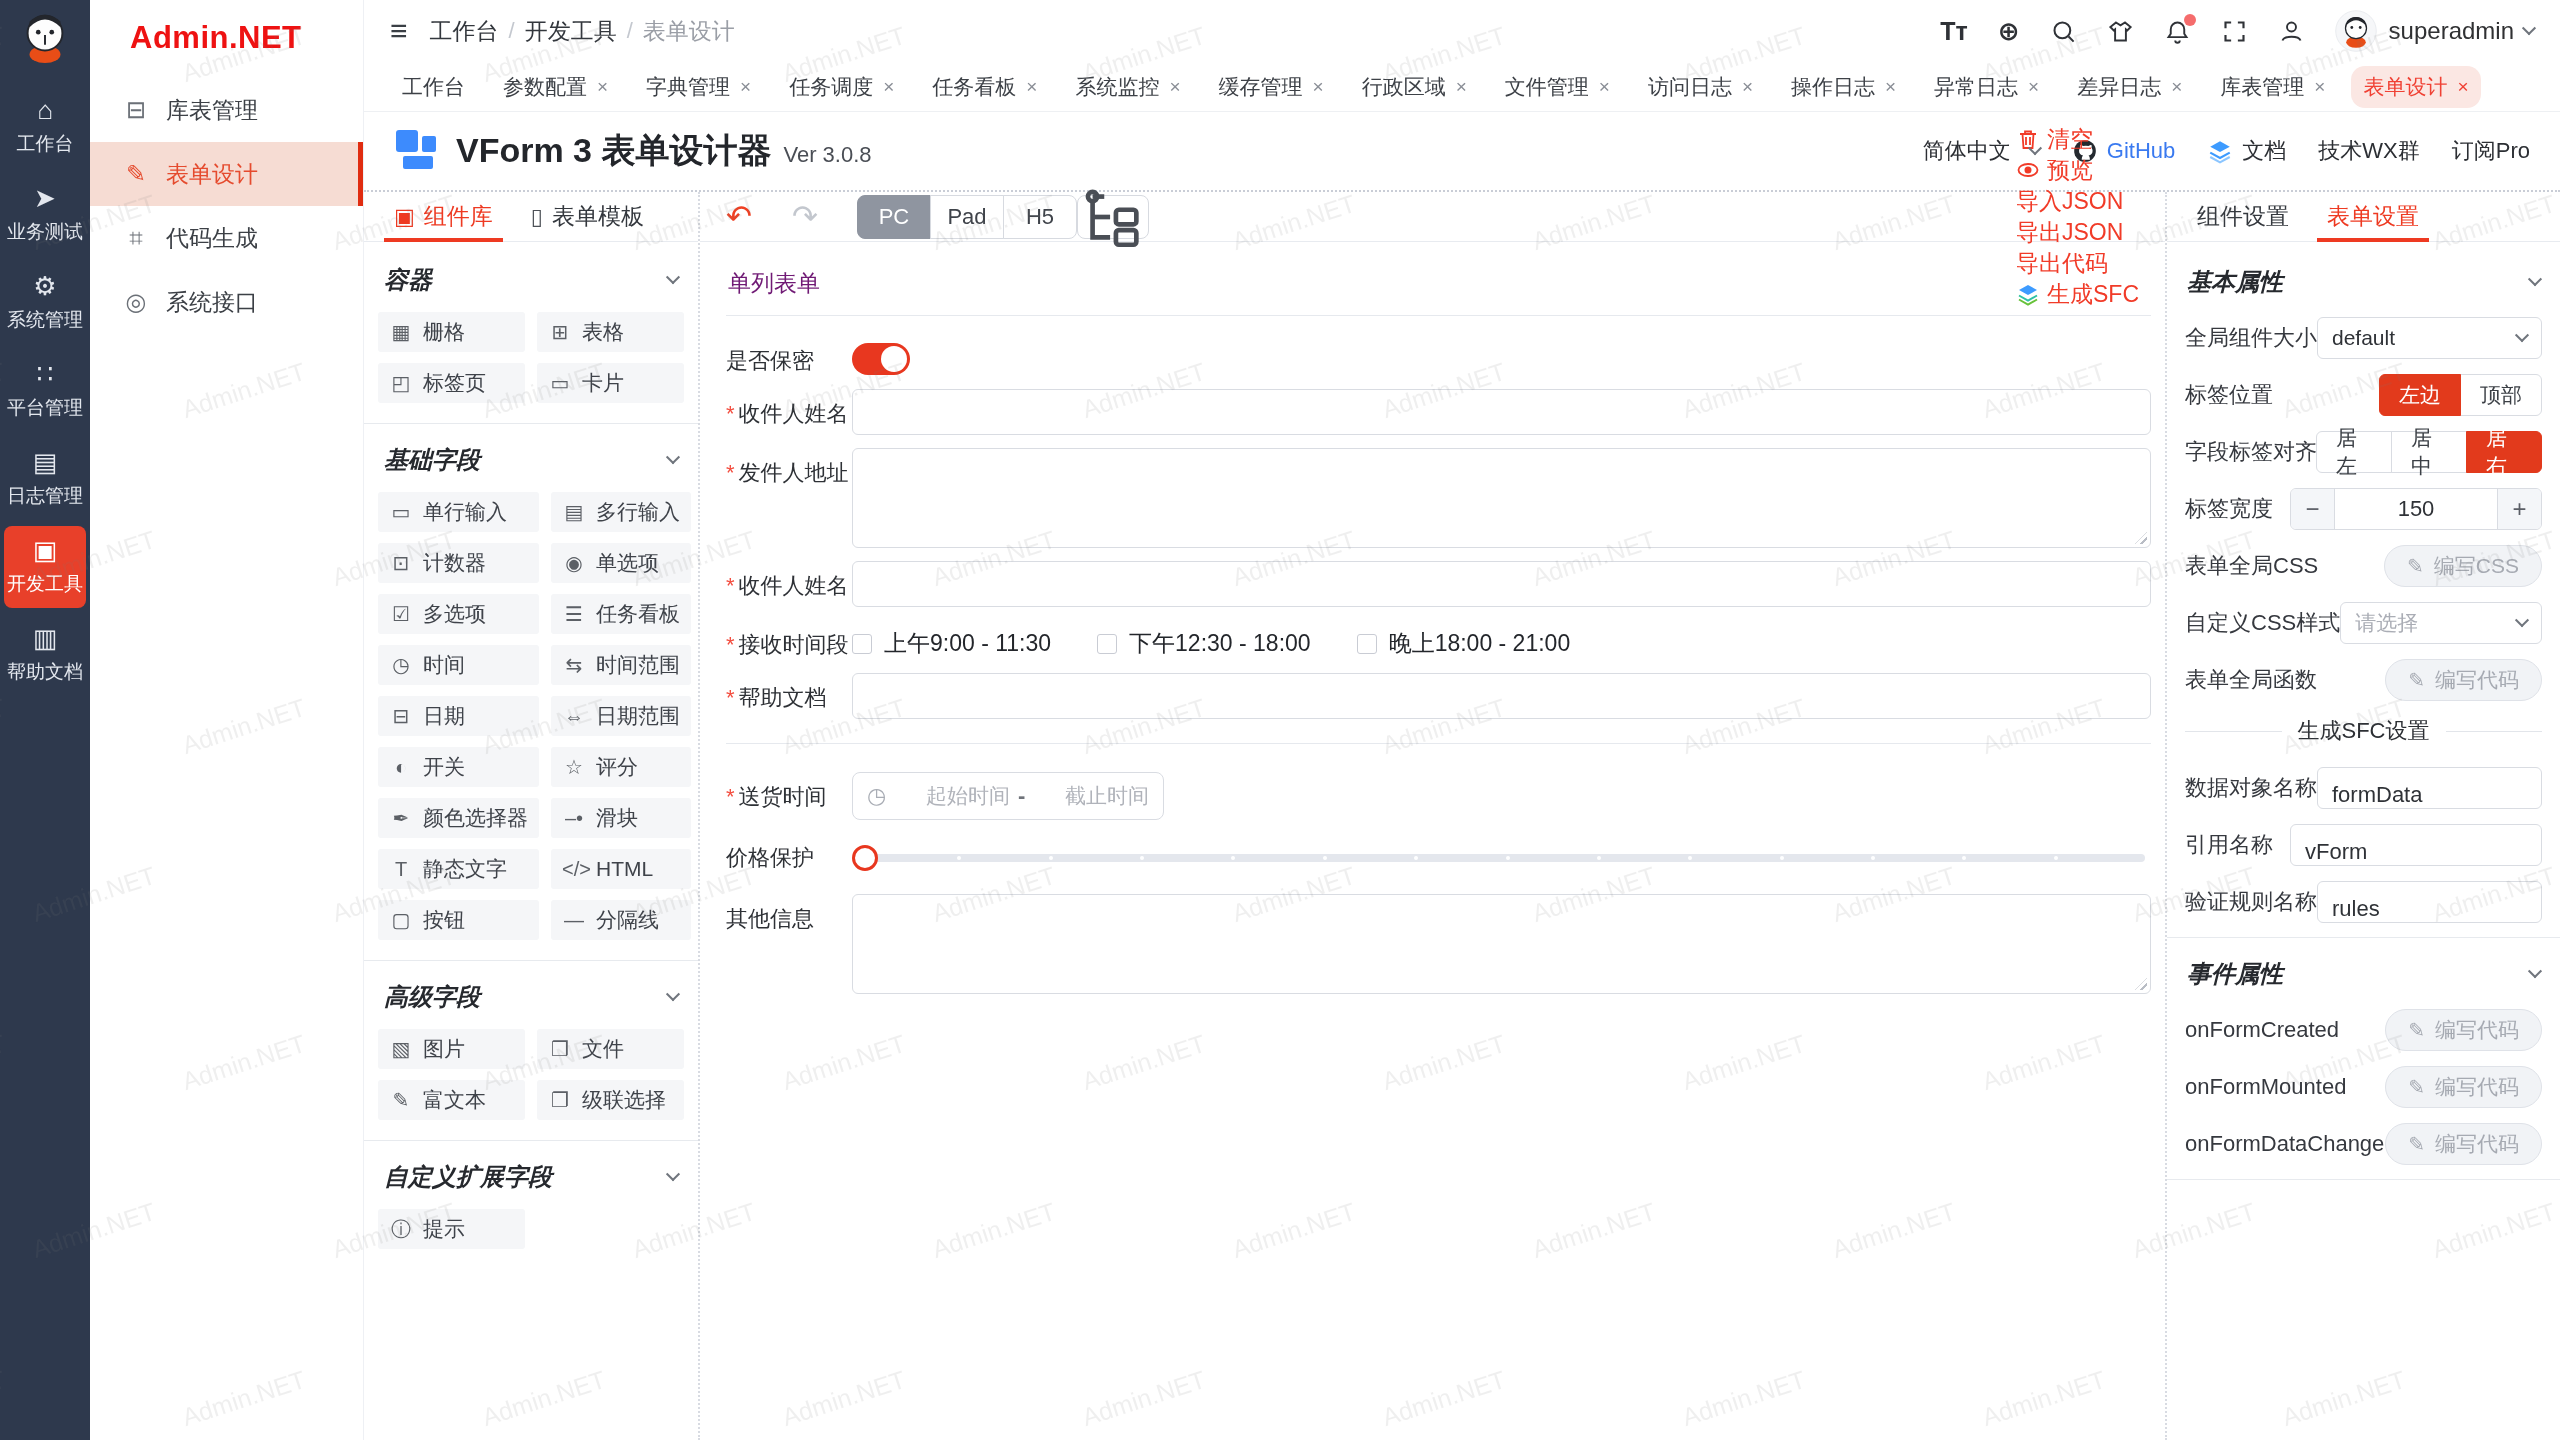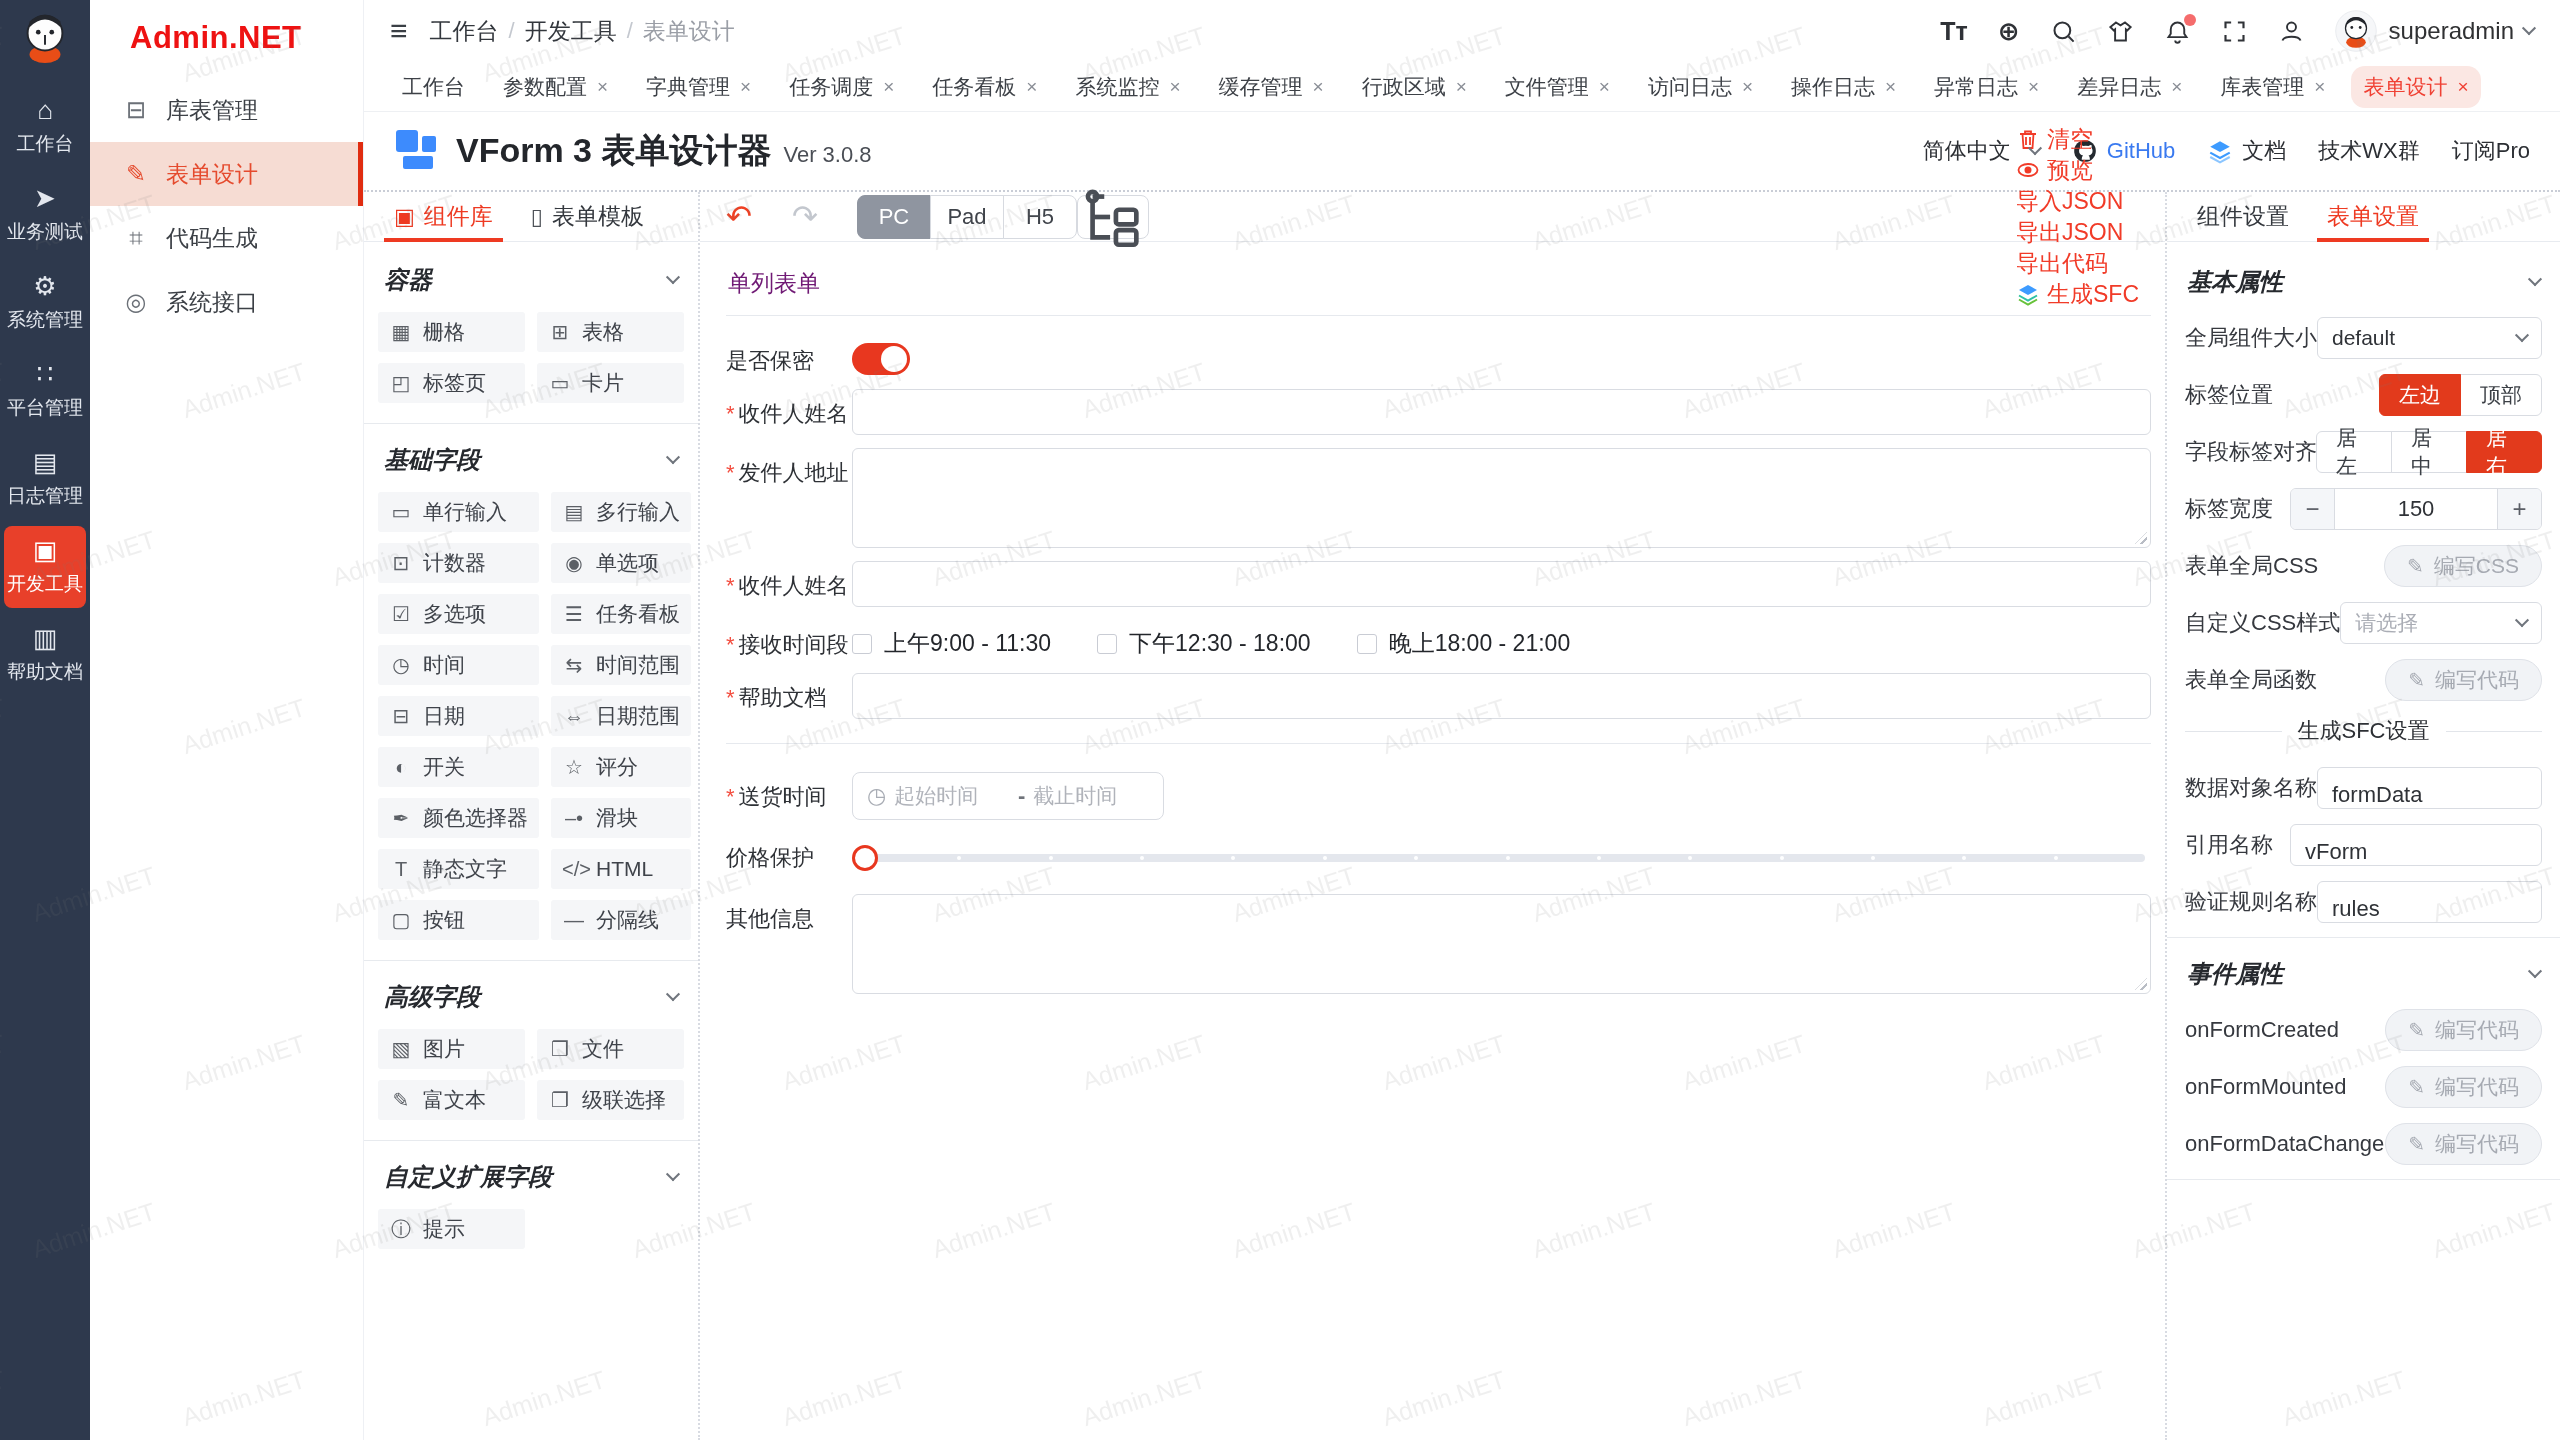--- a/index.html
+++ b/index.html
@@ -92,21 +92,21 @@
 .el-input{height:46px;border:1px solid #d9dce2;border-radius:6px;background:#fff}
 .el-textarea{height:100px;border:1px solid #d9dce2;border-radius:6px;background:#fff;position:relative}
 .el-textarea:after{content:"";position:absolute;right:3px;bottom:3px;width:12px;height:12px;background:repeating-linear-gradient(135deg,transparent 0 3px,#b9bdc5 3px 4.5px);clip-path:polygon(100% 0,100% 100%,0 100%)}
 .switch{width:58px;height:32px;border-radius:16px;background:#e8371f;position:relative;margin-top:7px;cursor:pointer}
 .switch .knob{position:absolute;top:3px;right:3px;width:26px;height:26px;border-radius:50%;background:#fff}
 .cb-group{display:flex;align-items:center;gap:46px;padding-top:8px}
 .cb{display:flex;align-items:center;gap:12px;font-size:23px;color:#23262b;font-weight:500;cursor:pointer;white-space:nowrap}
 .cb-box{width:20px;height:20px;border:1px solid #c9ccd4;border-radius:3px;background:#fff;flex-shrink:0}
 .time-range{width:312px;height:48px;border:1px solid #d9dce2;border-radius:8px;display:flex;align-items:center;padding:0 14px;gap:8px}
 .time-range .clock{color:#a9adb5;font-size:22px}
-.time-range .ph{flex:1;text-align:left;color:#b0b3ba;font-size:21px}
+.time-range .ph{flex:1;text-align:right;color:#b0b3ba;font-size:21px}
 .time-range .sep{color:#6f737a;font-weight:bold}
 .slider{position:relative;height:46px;margin-top:2px}
 .slider .track{position:absolute;left:14px;right:6px;top:19px;height:8px;border-radius:4px;background:#e4e7ed}
 .slider .dot{position:absolute;top:2px;width:4px;height:4px;border-radius:50%;background:#fff}
 .slider .thumb{position:absolute;left:0;top:10px;width:26px;height:26px;border-radius:50%;background:#fff;border:3px solid #e8371f;cursor:grab}
 .form-div{border-top:1px solid #e6e9ee;margin:24px 0 28px}
 
 #right-panel{width:395px;flex-shrink:0;border-left:2px dotted #d8dbe2;display:flex;flex-direction:column}
 .rp-body{padding:8px 18px;overflow:hidden}
 .rp-sec-h{display:flex;justify-content:space-between;align-items:center;font-size:24px;font-weight:bold;font-style:italic;color:#26292e;padding:16px 2px 18px}

